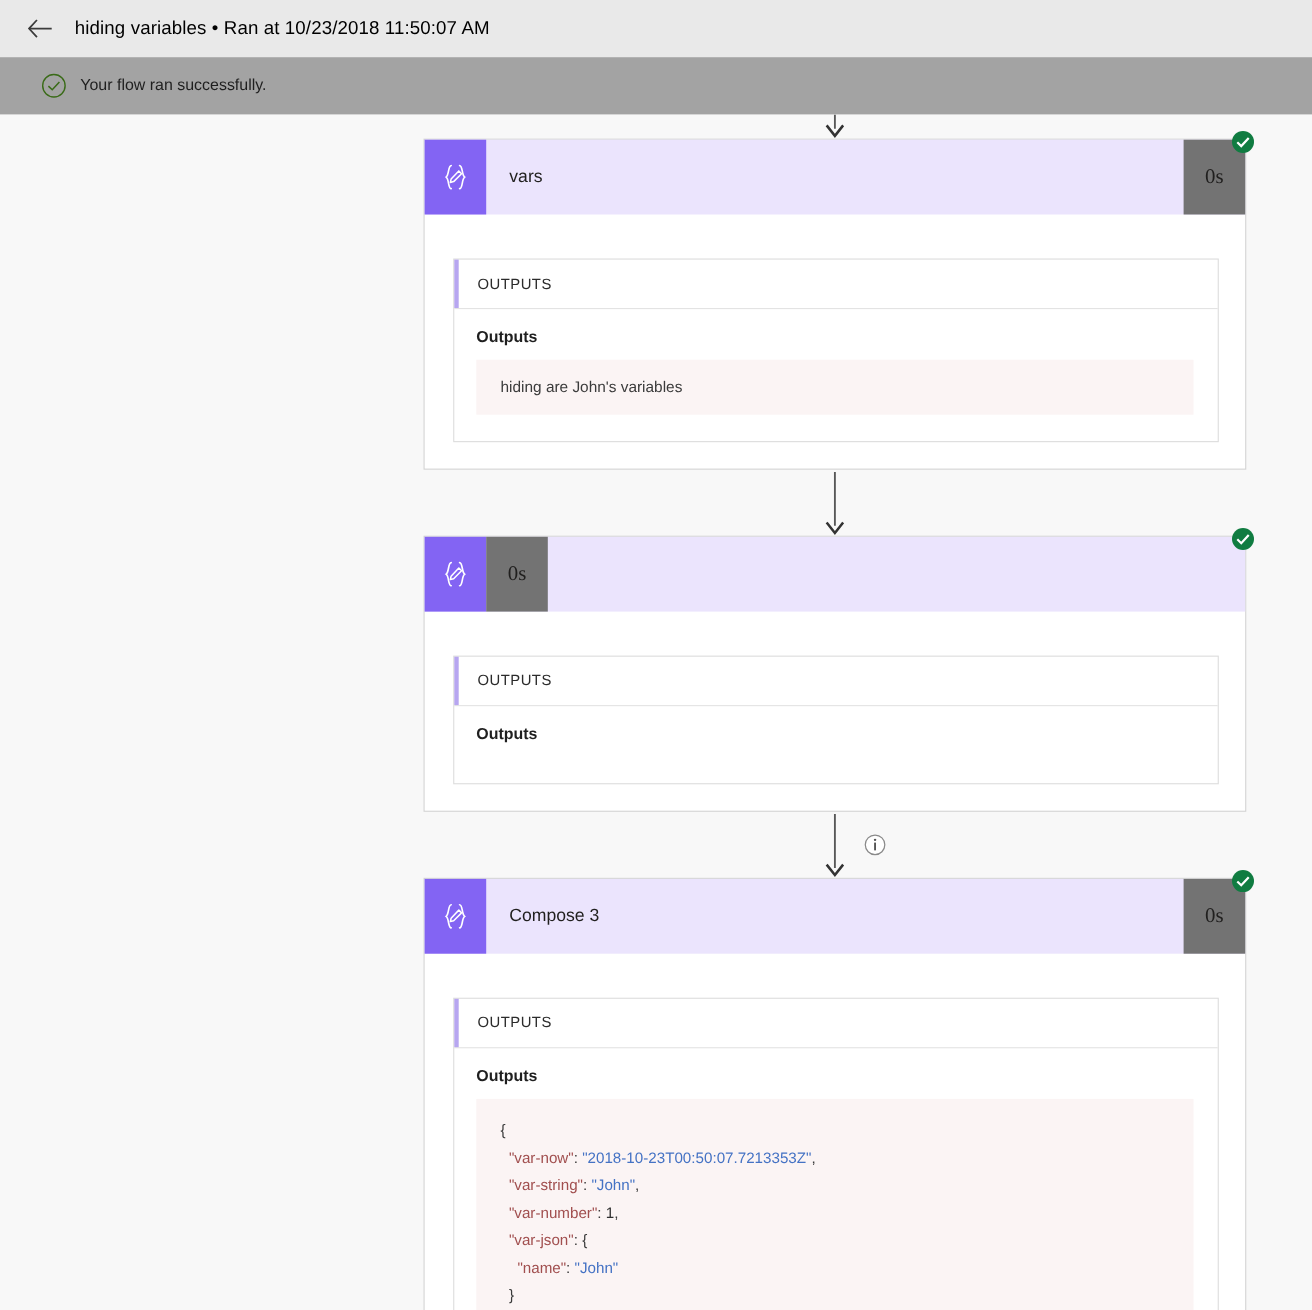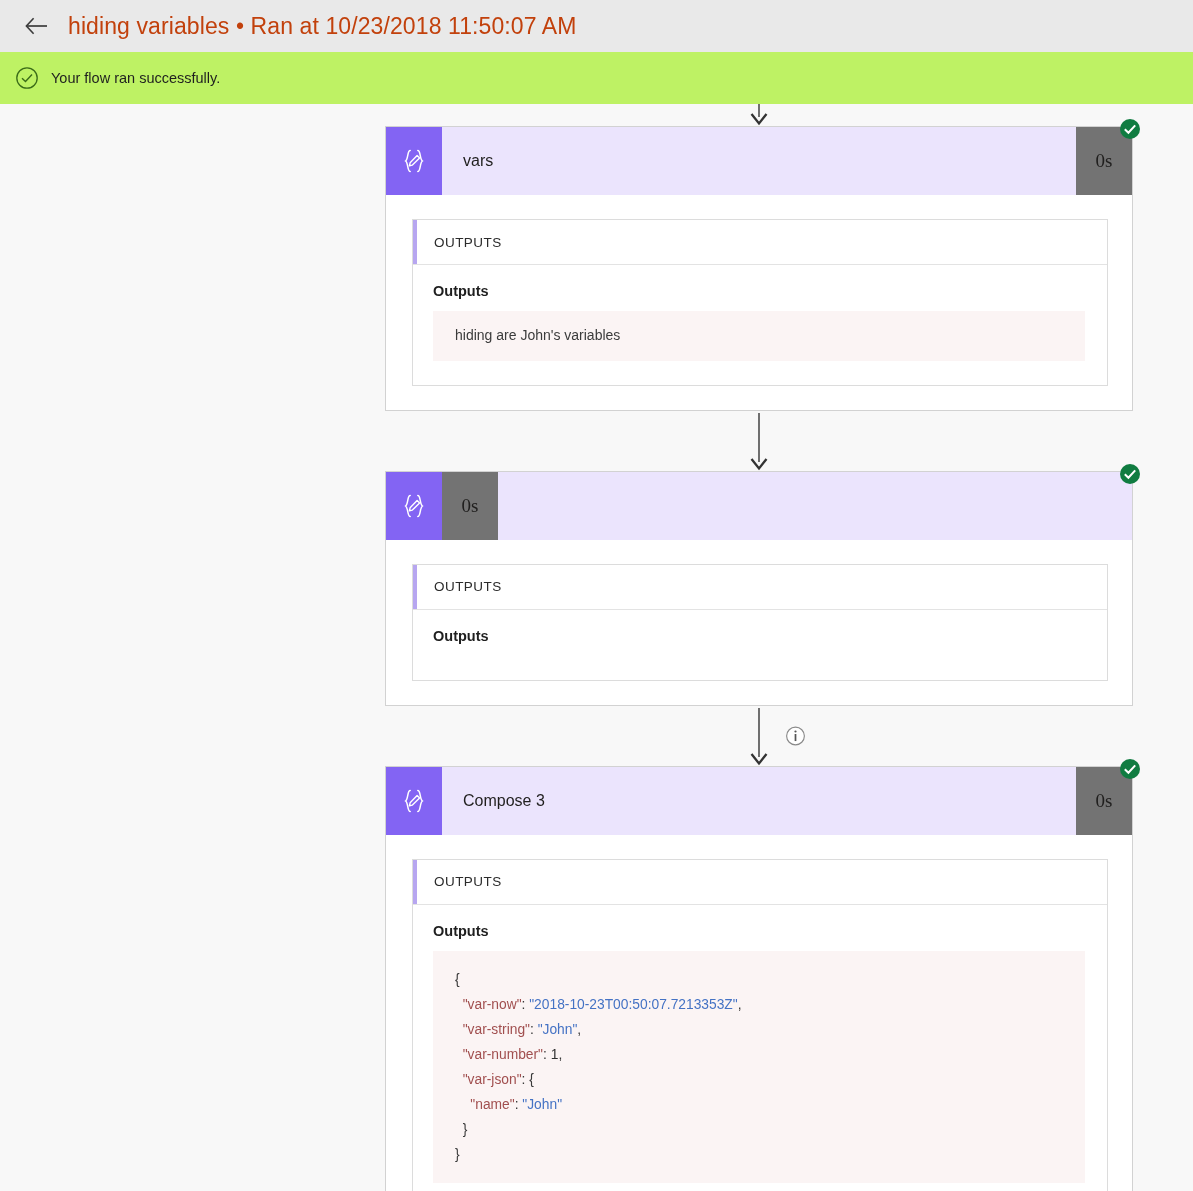--- a/index.html
+++ b/index.html
@@ -29,34 +29,34 @@
     width: 34px;
     height: 34px;
     display: flex;
     align-items: center;
     justify-content: center;
     cursor: pointer;
     flex: 0 0 auto;
   }
   .back-btn svg { display: block; }
   .topbar-title {
-    font-size: 23px;
-    color: #c2410c;
+    font-size: 17px;
+    color: #000000;
     margin-left: 14px;
     white-space: nowrap;
     letter-spacing: 0.1px;
   }
 
   
   .banner {
     height: 52px;
-    background: #bef264;
-    display: flex;
-    align-items: center;
-    padding-left: 14px;
+    background: #a3a3a3;
+    display: flex;
+    align-items: center;
+    padding-left: 36px;
     box-sizing: border-box;
   }
   .banner-icon {
     width: 26px;
     height: 26px;
     flex: 0 0 auto;
     display: flex;
     align-items: center;
     justify-content: center;
   }
@@ -146,21 +146,21 @@
   }
   .status-badge {
     position: absolute;
     top: -9px;
     right: -9px;
     width: 22px;
     height: 22px;
   }
 
   .card-body {
-    padding: 24px 24px 24px 26px;
+    padding: 40px 24px 24px 26px;
   }
 
   .outputs-box {
     border: 1px solid #dcdcdc;
     background: #ffffff;
   }
   .outputs-tab {
     display: flex;
     align-items: center;
     height: 44px;

